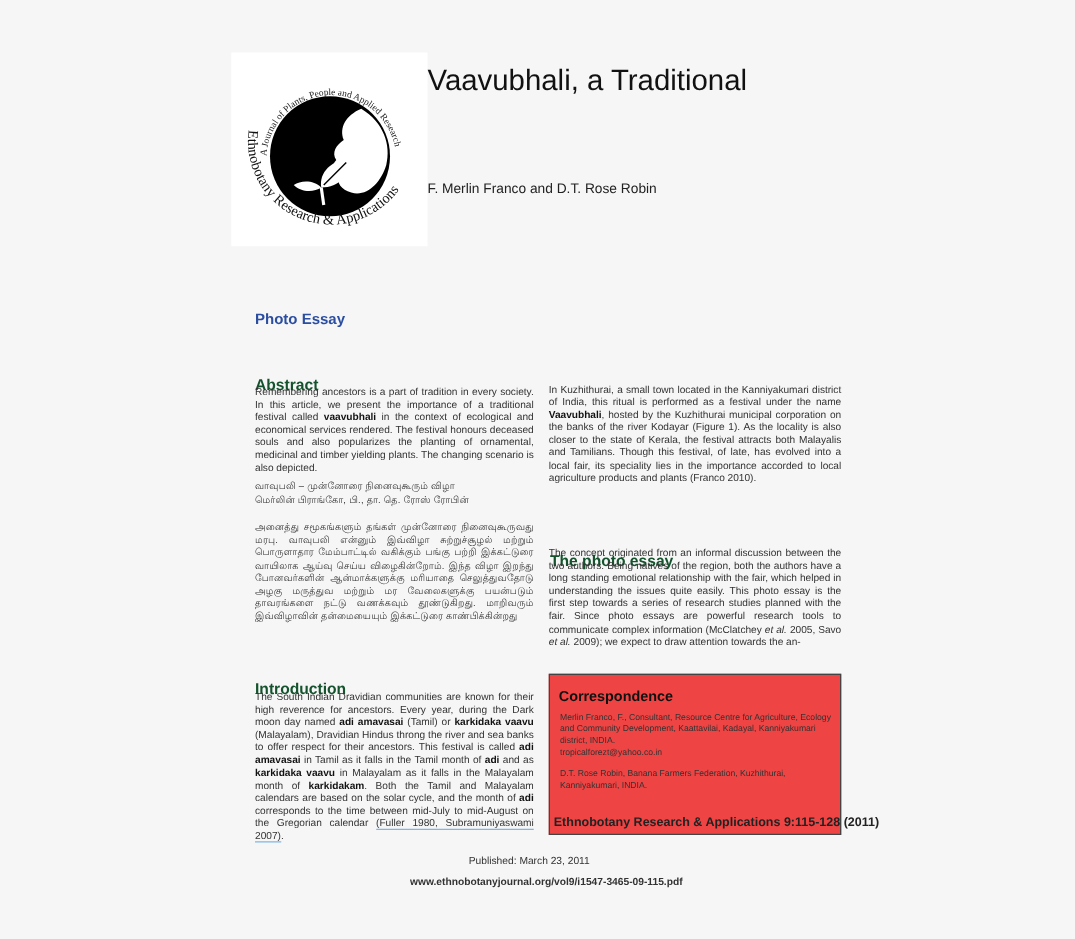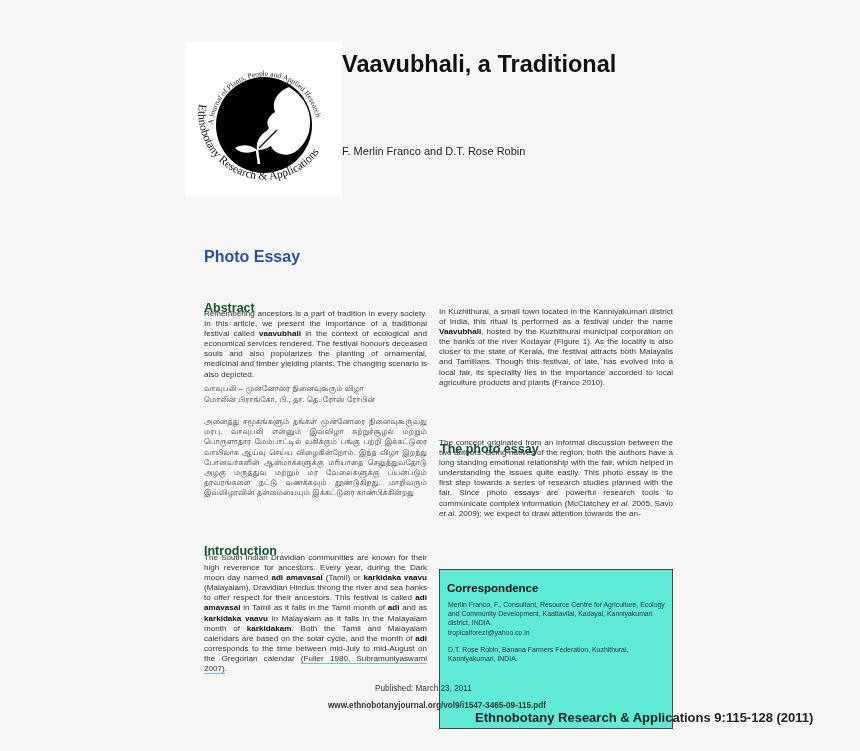--- a/index.html
+++ b/index.html
@@ -6,45 +6,45 @@
   body {
     width:860px; height:751px; background:#f6f6f6; position:relative; overflow:hidden;
     font-family:"Liberation Sans", sans-serif; color:#222;
   }
   .logo-box {
     position:absolute; left:185px; top:42px; width:157px; height:155px; background:#ffffff;
   }
   .logo-box svg { position:absolute; left:0; top:0; }
   .title {
     position:absolute; left:342px; top:50px; width:320px;
-    font-size:23.5px; font-weight:bold; line-height:29px; color:#111;
+    font-size:23.5px; font-weight:normal; line-height:29px; color:#111;
   }
   .authors {
     position:absolute; left:342px; top:145px; font-size:11px; color:#222;
   }
   .section-label {
-    position:absolute; left:204px; top:248px; font-size:16px; font-weight:bold; color:#2b4ea0;
+    position:absolute; left:204px; top:248px; font-size:12px; font-weight:bold; color:#2b4ea0;
   }
   .h2 { position:absolute; font-size:12.5px; font-weight:bold; color:#14532d;margin-top:28px; }
   .para {
     position:absolute; font-size:8.1px; line-height:10.1px; color:#333; text-align:justify;margin-top:12px;
   }
   .para b { color:#111; }
   .tamil {
     position:absolute; font-size:7.6px; line-height:10.2px; color:#333; text-align:justify;
     letter-spacing:0.2px;
   }
   .cite { border-bottom:1.5px solid #7fb6e8; }
   .corr-box {
-    position:absolute; left:439px; top:569px; width:234px; height:160px;
-    border:1.5px solid #444; background:#5eead4; box-sizing:border-box;
+    position:absolute; left:439px; top:539px; width:234px; height:129px;
+    border:1.5px solid #444; background:#ef4444; box-sizing:border-box;
   }
   .corr-title { position:absolute; left:7px; top:12px; font-size:11.5px; font-weight:bold; color:#111; }
   .corr-text { position:absolute; left:8px; width:220px; font-size:6.9px; line-height:9.2px; color:#333; }
-  .corr-footer { position:absolute; left:3px; bottom:3px; font-size:13px; font-weight:bold; color:#222; white-space:nowrap;margin-left:32px; }
+  .corr-footer { position:absolute; left:3px; bottom:3px; font-size:10px; font-weight:bold; color:#222; white-space:nowrap; }
   .footer-line { position:absolute; font-size:8.2px; color:#333; white-space:nowrap; }
 </style>
 </head>
 <body>
 
 <div class="logo-box">
   <svg width="157" height="155" viewBox="0 0 157 155">
     <defs>
       <path id="ringTop" d="M 28 86 A 52 52 0 0 1 132 86" fill="none"></path>
       <path id="ringBottom" d="M 14 62 A 66 66 0 0 0 146 80" fill="none"></path>

